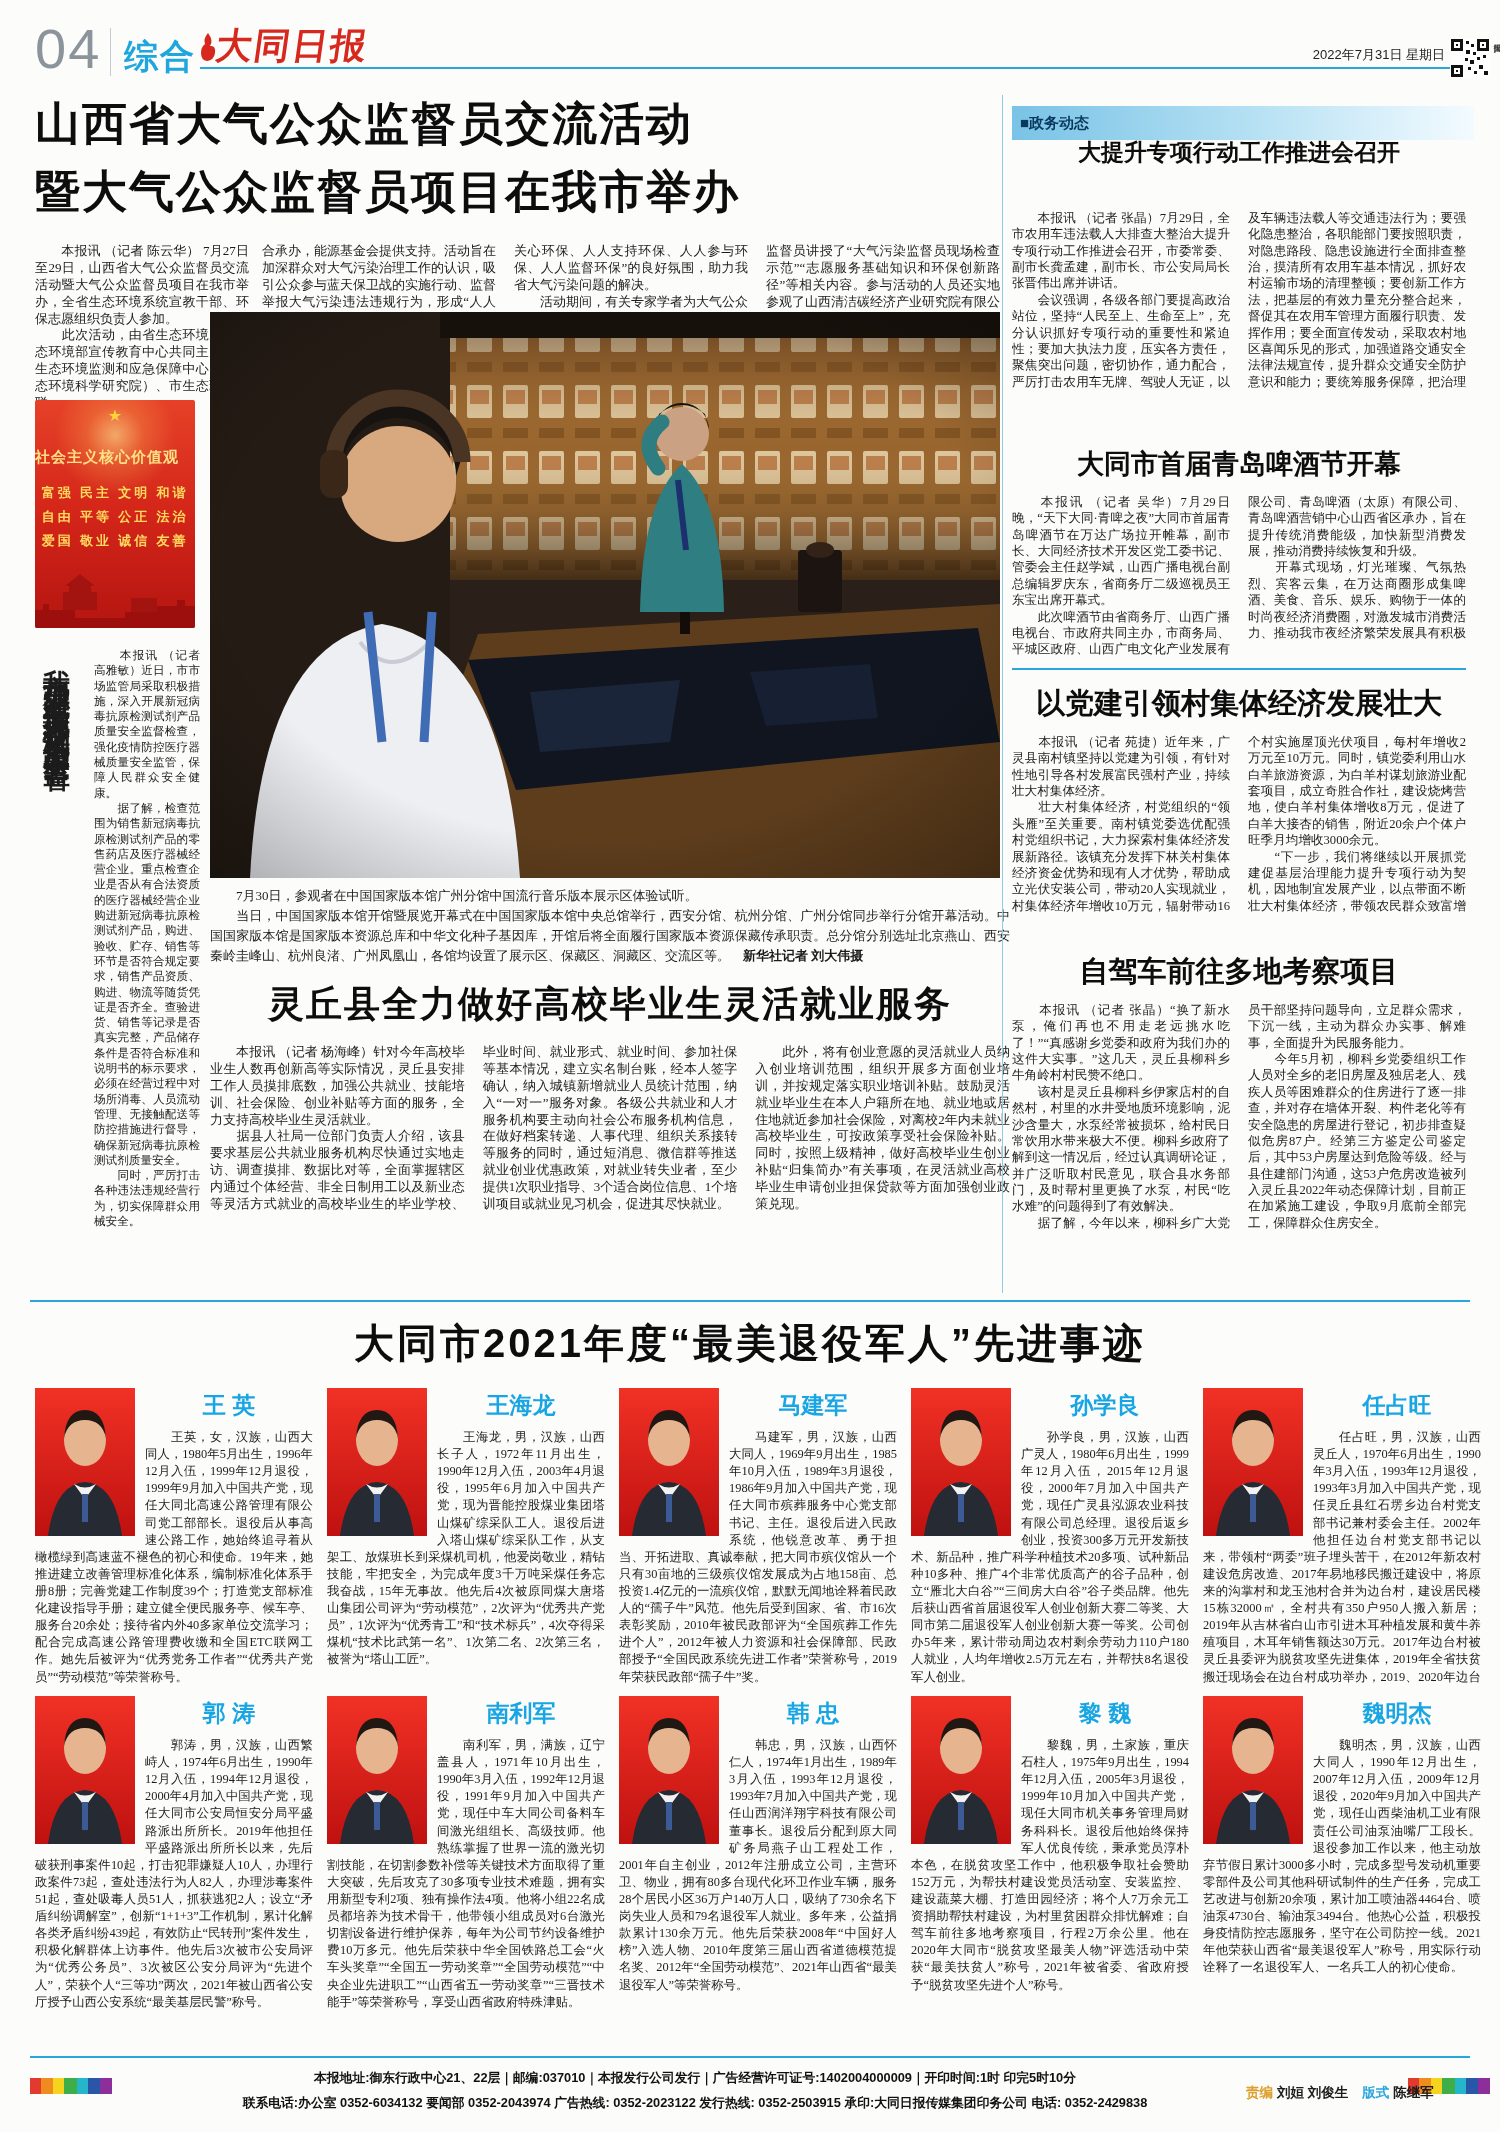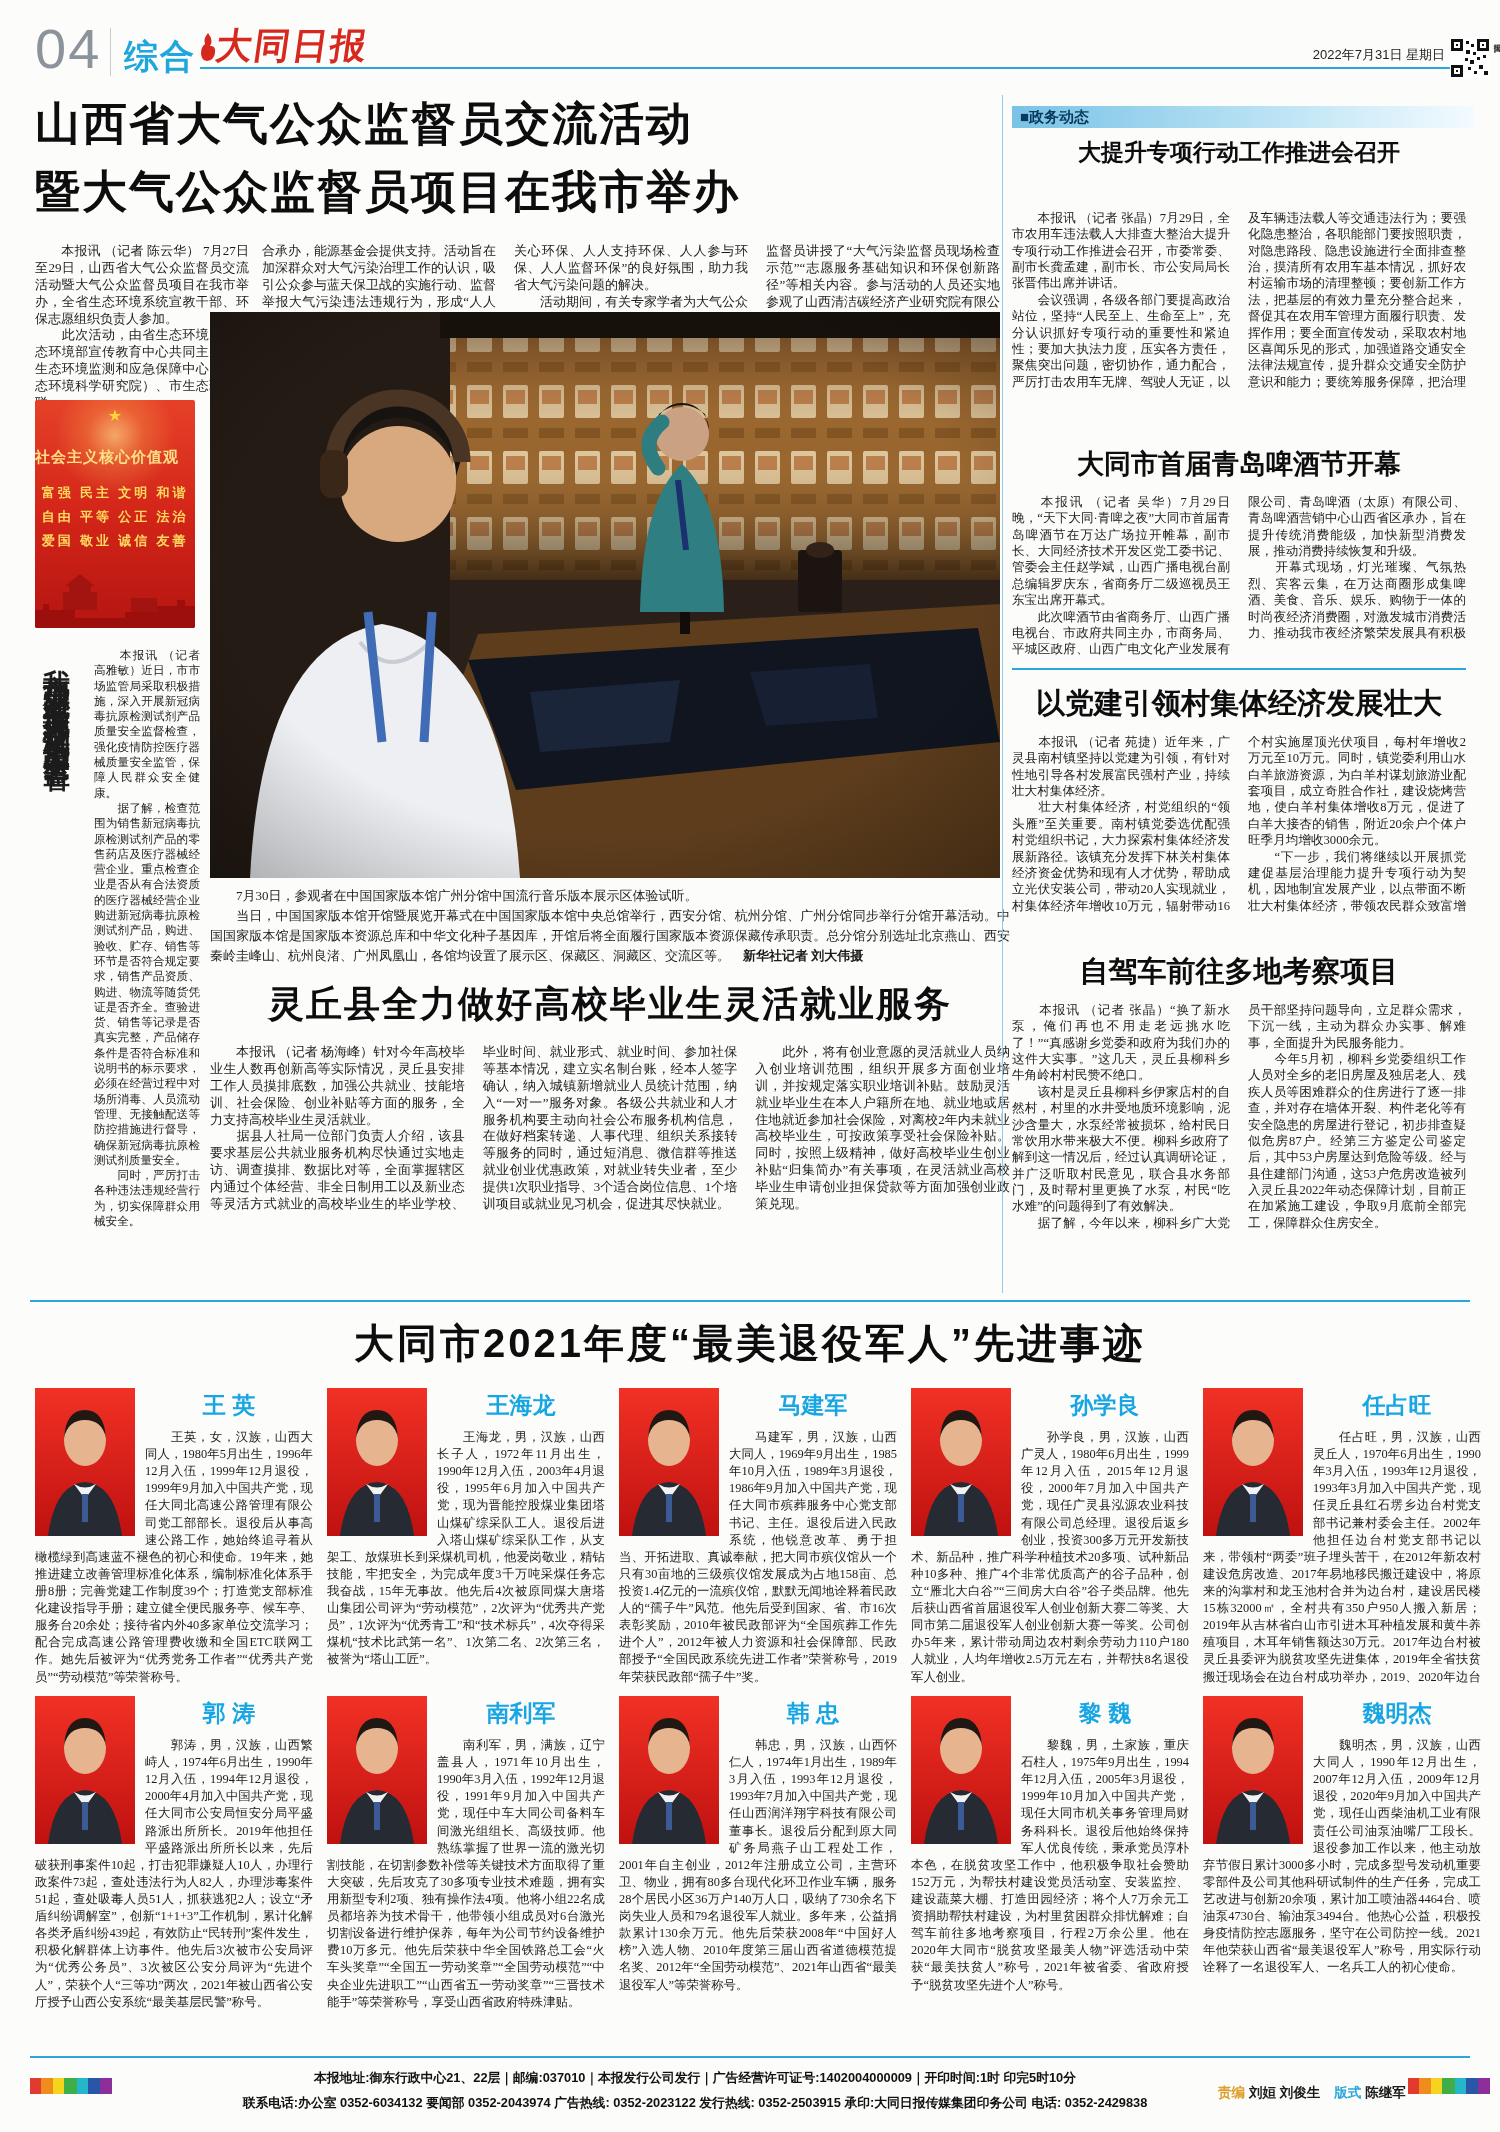--- a/index.html
+++ b/index.html
@@ -32,39 +32,39 @@
           border-radius:2px;overflow:hidden;}
   .poster-rays{position:absolute;left:0;top:0;right:0;height:110px;
        background:radial-gradient(circle at 50% 32%,rgba(255,226,140,.65) 0,rgba(255,200,90,.25) 26%,transparent 55%);}
   .poster-star{position:absolute;top:6px;left:0;right:0;text-align:center;font-size:16px;color:#ffd43b;}
   .poster-title{position:absolute;top:48px;left:0;right:0;font-size:15px;font-weight:700;color:#ffe086;letter-spacing:1px;}
   .poster-row{position:absolute;left:0;right:0;text-align:center;font-size:13px;font-weight:700;color:#ffd95e;letter-spacing:3px;}
 
   
   .vert-hl{writing-mode:vertical-rl;font-size:27px;font-weight:700;letter-spacing:5px;line-height:1.35;}
 
-  .rail-bar{height:22px;background:linear-gradient(90deg,#79c3e6 0%,#b9e2f4 55%,#f3fbff 100%);
+  .rail-bar{height:34px;background:linear-gradient(90deg,#79c3e6 0%,#b9e2f4 55%,#f3fbff 100%);
             display:flex;align-items:center;padding-left:8px;font-size:15px;font-weight:700;color:#093a5e;}
   .rail-hl{ text-align:center;}
   .vrule{width:1px;background:#8fcbe8;}
   .bluehr{height:2px;background:#29a7dc;}
 
   
   .vet-title{font-size:40px;text-align:center;letter-spacing:3px;}
   .vrow{display:flex;gap:14px;}
   .profile{width:278px;overflow:hidden;}
   .pphoto{float:left;width:100px;height:148px;margin:4px 10px 4px 0;display:block;}
   .pname{margin-left:106px;text-align:center;font-size:23px;font-weight:700;color:#18a5e3;
          font-family:"Liberation Sans",sans-serif;padding:6px 0 8px;}
   .pbio{font-size:12.4px;line-height:1.38;text-align:justify;margin:0;}
 
   
   .rainbow{height:16px;background:linear-gradient(90deg,#e23a2e 0 14%,#f08c1e 14% 28%,#f6d31c 28% 42%,#3fae49 42% 57%,#25b6c9 57% 71%,#2a56a8 71% 85%,#8c2f9b 85% 100%);}
   .foot-text{font-size:12.8px;line-height:1.95;text-align:center;color:#111;font-weight:700;font-family:"Liberation Sans",sans-serif;}
-  .credits{font-size:13.5px;font-weight:700;font-family:"Liberation Sans",sans-serif;white-space:nowrap;}
+  .credits{font-size:13.5px;font-weight:700;font-family:"Liberation Sans",sans-serif;white-space:nowrap;margin-left:28px;}
   .credit-gold{color:#dd9f2b;margin-right:4px;}
   .credit-blue{color:#29a7dc;margin:0 4px 0 14px;}
 </style>
 </head>
 <body>
 
 <div class="page">
 
   <div class="abs pagenum sans" style="left:35px;top:16px;">04</div>
   <div class="abs hdr-vline" style="left:110px;top:28px;"></div>

